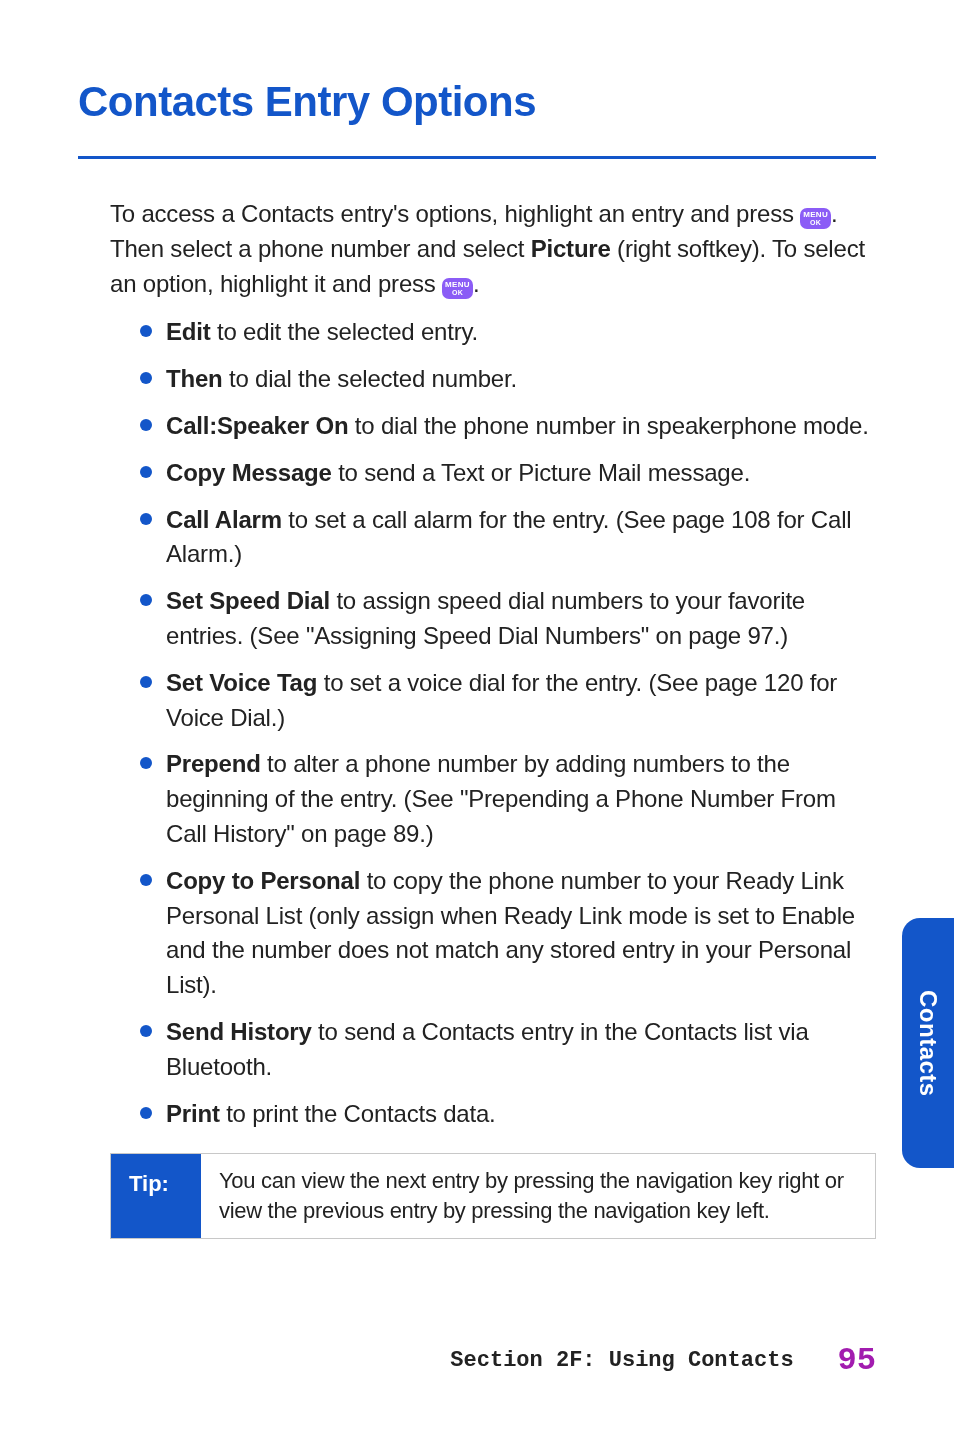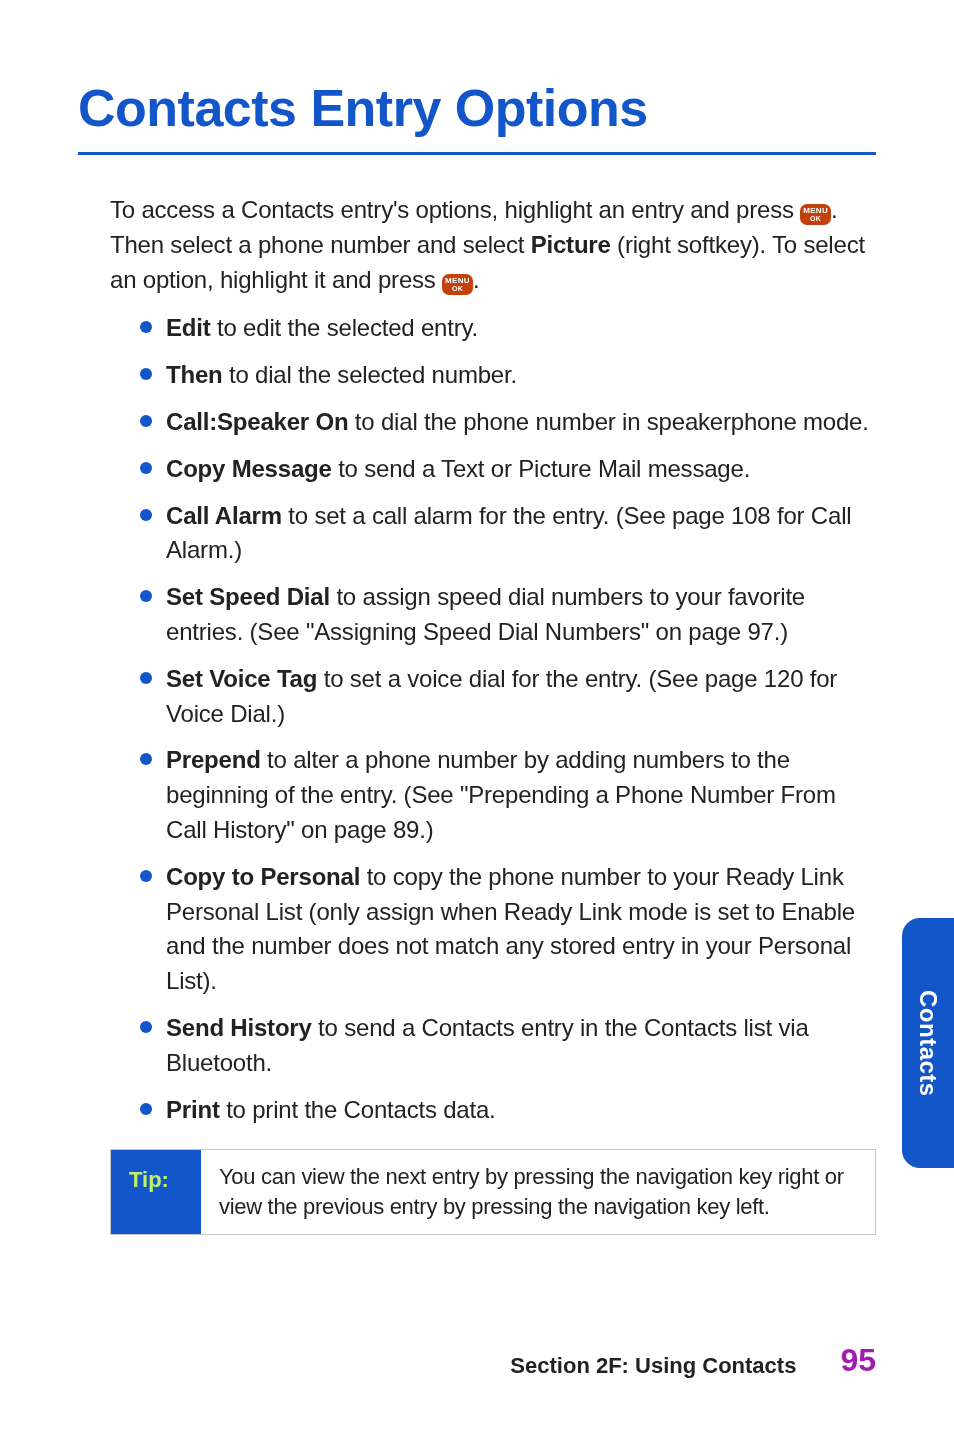--- a/index.html
+++ b/index.html
@@ -1,45 +1,45 @@
 <!DOCTYPE html>
 <html><head>
 <meta charset="utf-8">
 <style>
   * { margin: 0; padding: 0; box-sizing: border-box; }
   html, body { width: 954px; height: 1431px; background: #fff; font-family: Arial, Helvetica, sans-serif; }
   .page { position: relative; width: 954px; height: 1431px; padding: 78px 78px 0 78px; }
-  .h1 { color: #1356c9; font-size: 52px; font-weight: 800; font-stretch: condensed; letter-spacing: -0.5px; padding-bottom: 14px; border-bottom: 3px solid #1356c9; margin-bottom: 38px; }
+  .h1 { color: #1356c9; font-size: 42px; font-weight: 800; font-stretch: condensed; letter-spacing: -0.5px; padding-bottom: 30px; border-bottom: 3px solid #1356c9; margin-bottom: 38px; }
   .body { color: #222; font-size: 24px; line-height: 1.45; padding-left: 32px; }
   .intro { margin-bottom: 14px; font-stretch: condensed; letter-spacing: -0.2px; }
   .intro strong { font-weight: 800; }
   .icon-menuok {
-    display: inline-block; vertical-align: -3px; background: #c2410c; color: #fff;
+    display: inline-block; vertical-align: -3px; background: #8b5cf6; color: #fff;
     border-radius: 7px; font-size: 8px; font-weight: 800; line-height: 8px;
     padding: 3px 3px 3px 3px; text-align: center; font-family: Arial, sans-serif;
     letter-spacing: 0.3px; min-width: 26px;
   }
   .icon-menuok .ok { display: block; font-size: 7px; line-height: 7px; }
   ul.options { list-style: none; padding-left: 34px; }
   ul.options > li { position: relative; padding-left: 22px; margin: 12px 0 12px 0; font-stretch: condensed; letter-spacing: -0.2px; }
   ul.options > li::before {
     content: ""; position: absolute; left: -4px; top: 10px; width: 12px; height: 12px;
     border-radius: 50%; background: #1356c9;
   }
   ul.options strong { font-weight: 800; }
   .tipbox { display: flex; border: 1px solid #c8c8c8; margin-top: 22px; font-stretch: condensed; }
-  .tipbox .tip-label { background: #1356c9; color: #bef264; font-weight: 800; font-size: 22px; padding: 14px 18px; min-width: 90px; }
+  .tipbox .tip-label { background: #1356c9; color: #ffffff; font-weight: 800; font-size: 22px; padding: 14px 18px; min-width: 90px; }
   .tipbox .tip-body { padding: 12px 18px; font-size: 22px; line-height: 1.35; color: #222; letter-spacing: -0.3px; }
   .side-tab {
     position: absolute; right: 0; top: 918px; width: 52px; height: 250px;
     background: #1356c9; border-top-left-radius: 18px; border-bottom-left-radius: 18px;
     display: flex; align-items: center; justify-content: center;
   }
   .side-tab span { color: #fff; font-weight: 800; font-size: 24px; writing-mode: vertical-rl; letter-spacing: 0.5px; font-stretch: condensed; }
-  .footer { position: absolute; bottom: 52px; right: 78px; left: 78px; display: flex; justify-content: flex-end; align-items: flex-end; gap: 44px; }
+  .footer { position: absolute; bottom: 52px; right: 78px; left: 78px; display: flex; justify-content: flex-end; align-items: center; gap: 44px; font-family: Liberation Mono, monospace; }
   .footer .sect { font-weight: 800; font-size: 22px; color: #222; font-stretch: condensed; }
   .footer .pnum { font-weight: 800; font-size: 32px; color: #a21caf; font-stretch: condensed; }
 </style>
 </head>
 <body>
 
 <div class="page">
 
   <h1 class="h1">Contacts Entry Options</h1>
 

